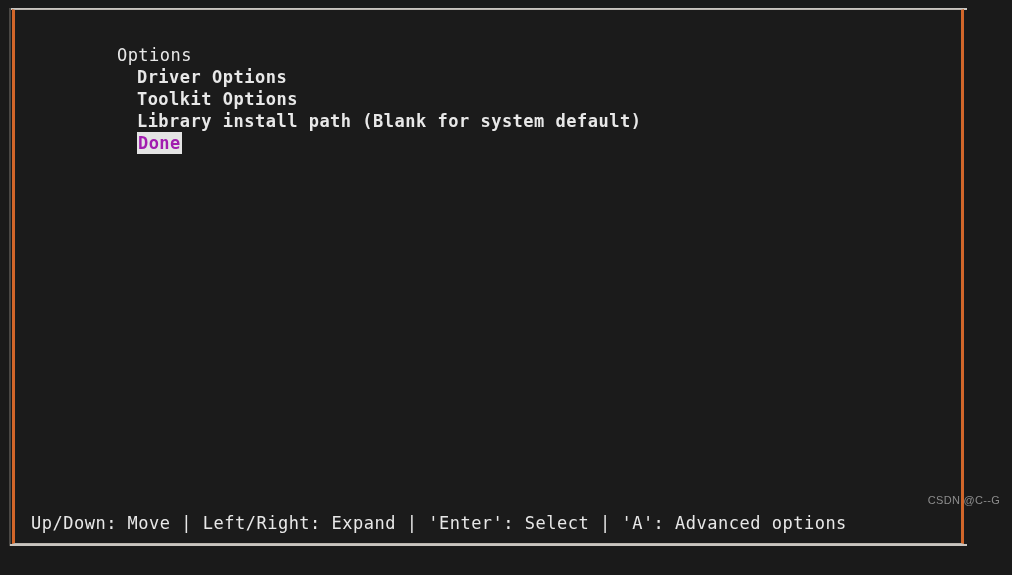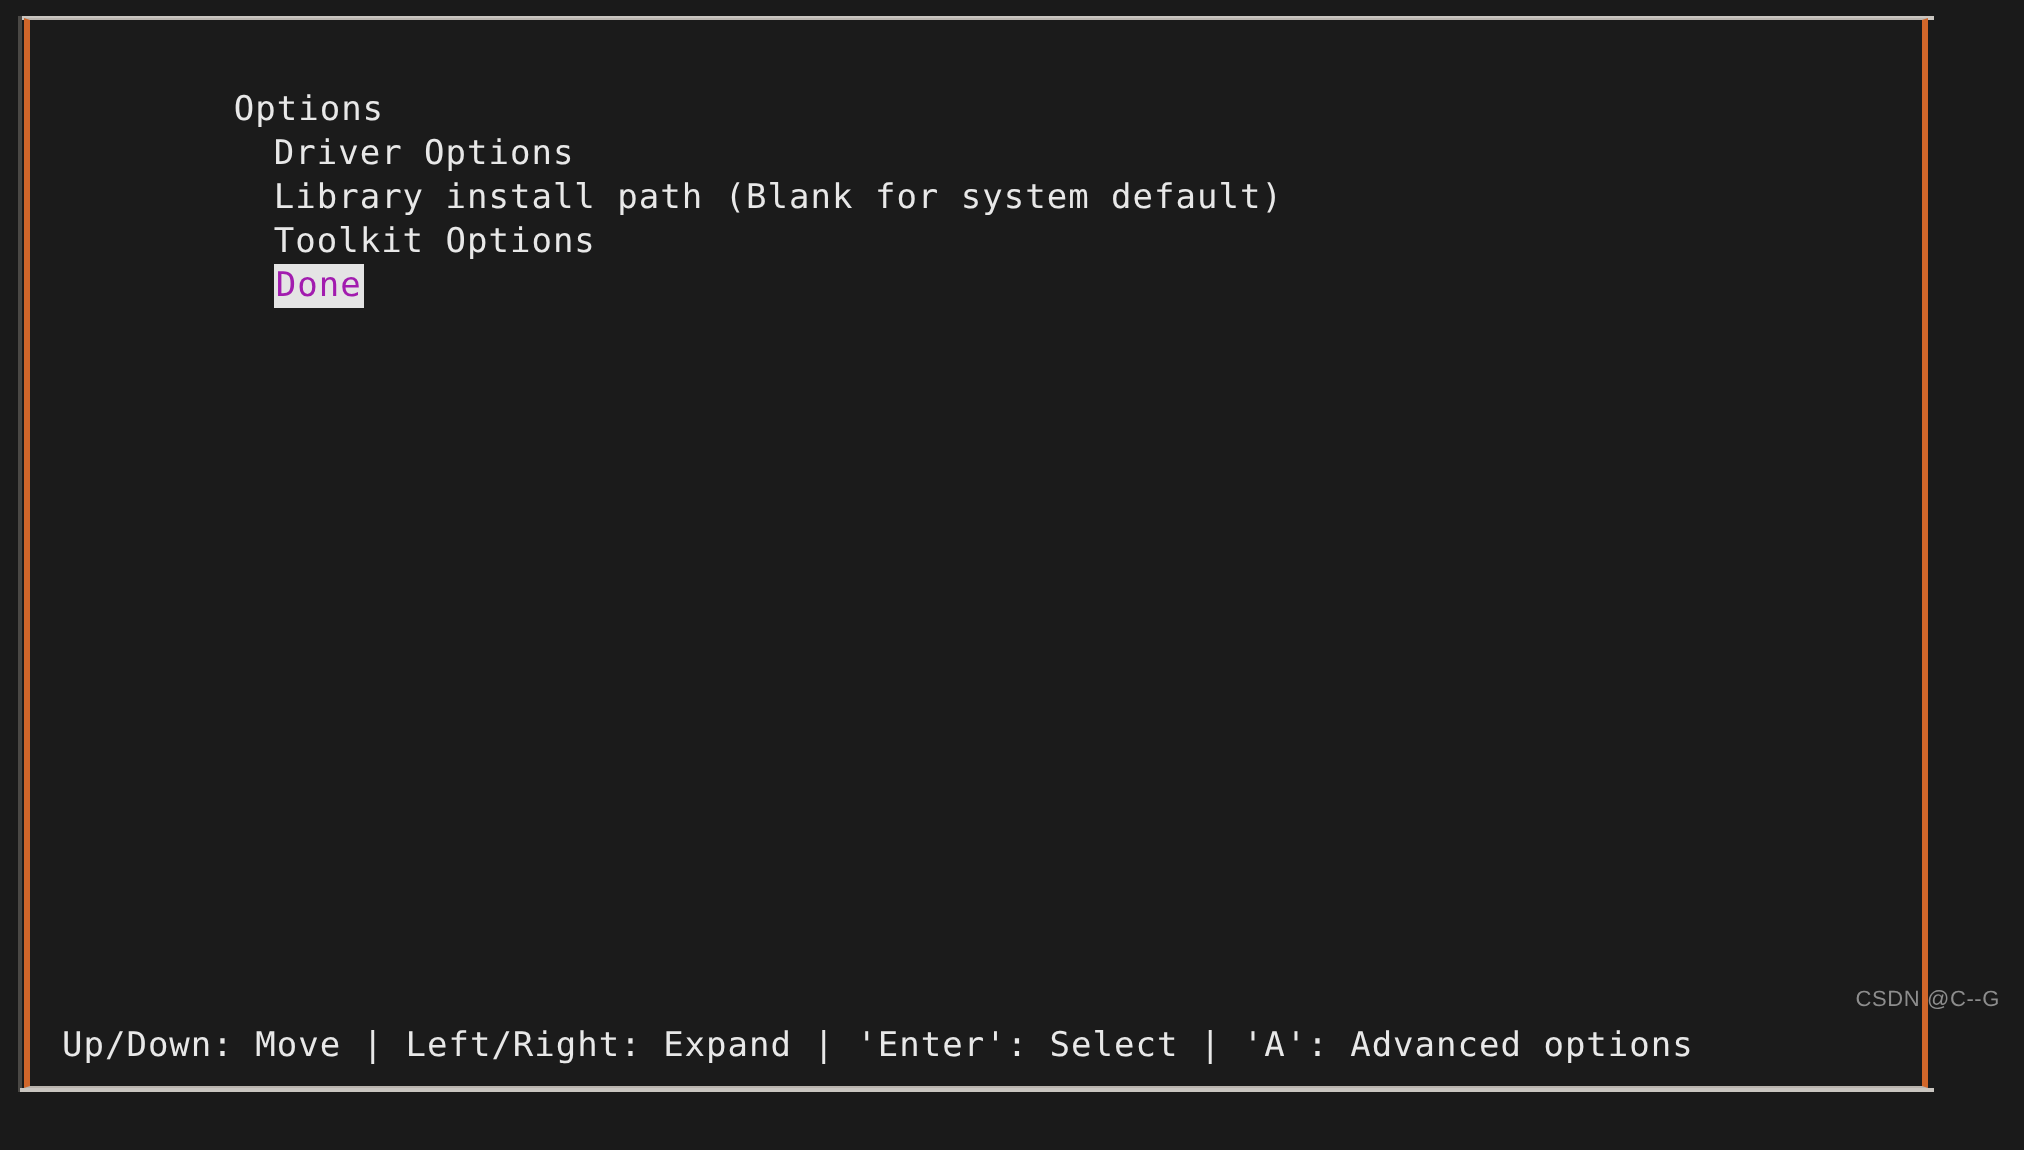--- a/index.html
+++ b/index.html
@@ -75,21 +75,21 @@
   }
   .menu-row {
     height: 22px;
     line-height: 22px;
     font-size: 17px;
     letter-spacing: 0.5px;
     white-space: pre;
     color: #e8e8e8;
   }
   .menu-row.indent-0 { padding-left: 0px; }
-  .menu-row.indent-1 { padding-left: 20px; }
+  .menu-row.indent-1 { padding-left: 20px; font-weight: bold; }
 
   .menu-label {
     display: inline-block;
     white-space: pre;
   }
   .menu-row.selected .menu-label {
     background: #e4e4e4;
     color: #a21caf;
     padding: 0 1px;
   }
@@ -139,25 +139,25 @@
 
       <div class="menu-row indent-0">
         <span class="menu-label">Options</span>
       </div>
 
       <div class="menu-row indent-1">
         <span class="menu-label">Driver Options</span>
       </div>
 
       <div class="menu-row indent-1">
-        <span class="menu-label">Library install path (Blank for system default)</span>
+        <span class="menu-label">Toolkit Options</span>
       </div>
 
       <div class="menu-row indent-1">
-        <span class="menu-label">Toolkit Options</span>
+        <span class="menu-label">Library install path (Blank for system default)</span>
       </div>
 
       <div class="menu-row indent-1 selected">
         <span class="menu-label">Done</span>
       </div>
 
     </div>
 
     <div id="statusbar">
       <span class="status-text">Up/Down: Move | Left/Right: Expand | 'Enter': Select | 'A': Advanced options</span>

